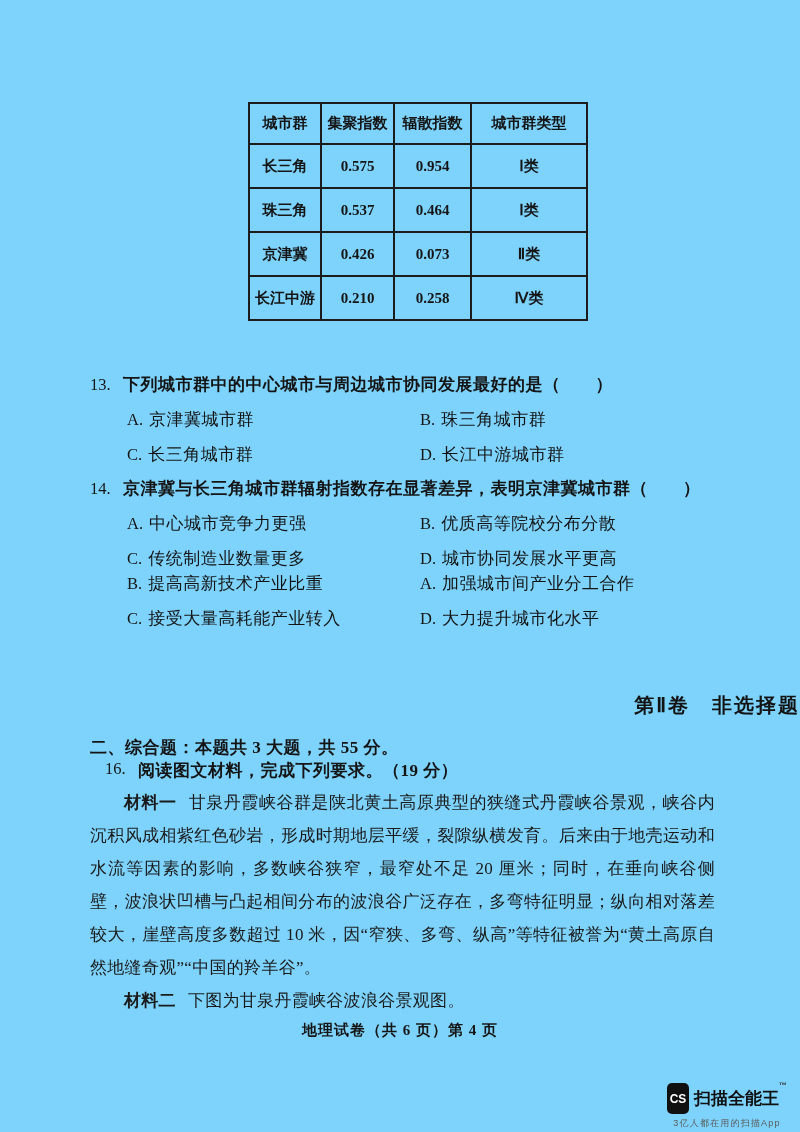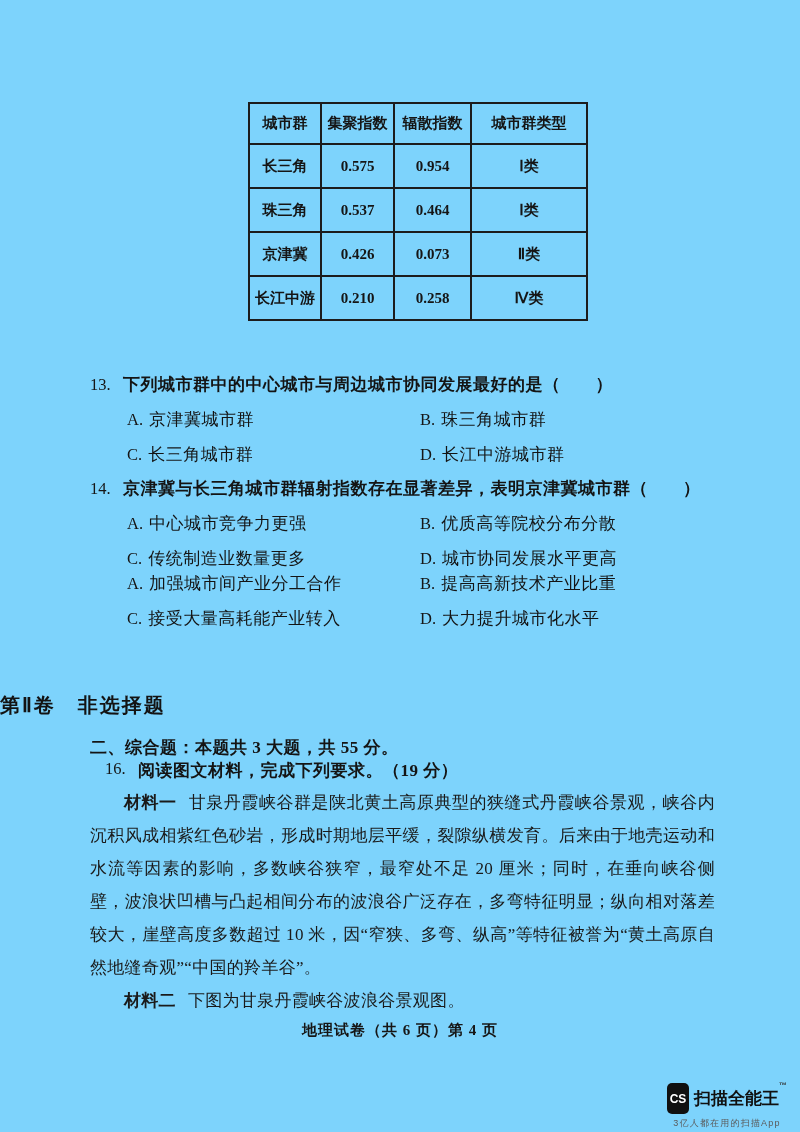--- a/index.html
+++ b/index.html
@@ -46,21 +46,21 @@
     display:grid; grid-template-columns:293px auto;
     line-height:35px;
   }
   .opt { white-space:nowrap; }
   .opt-label { font-weight:400; font-size:16.5px; margin-right:6px; color:#161616; }
   .opt-text { font-weight:400; letter-spacing:.5px; color:#141414; }
 
   
   .section-title {
     position:absolute; top:692px; left:0; width:100%;
-    text-align:left;
+    text-align:right;
     font-size:20px; font-weight:700; letter-spacing:2px; color:#131313;
   }
   .sec-intro {
     position:absolute; left:90px; top:728px;
     font-size:17px; font-weight:700; letter-spacing:.5px; color:#141414;margin-top:8px;
   }
   .q16-heading {
     position:absolute; left:90px; top:759px;
     font-size:17px; display:flex;margin-left:15px;
   }
@@ -166,22 +166,22 @@
     <div class="q-opts">
       <span class="opt"><span class="opt-label">A.</span><span class="opt-text">中心城市竞争力更强</span></span>
       <span class="opt"><span class="opt-label">B.</span><span class="opt-text">优质高等院校分布分散</span></span>
       <span class="opt"><span class="opt-label">C.</span><span class="opt-text">传统制造业数量更多</span></span>
       <span class="opt"><span class="opt-label">D.</span><span class="opt-text">城市协同发展水平更高</span></span>
     </div>
   </div>
 
   <div class="q-block" id="q15">
     <div class="q-opts">
+      <span class="opt"><span class="opt-label">B.</span><span class="opt-text">提高高新技术产业比重</span></span>
       <span class="opt"><span class="opt-label">A.</span><span class="opt-text">加强城市间产业分工合作</span></span>
-      <span class="opt"><span class="opt-label">B.</span><span class="opt-text">提高高新技术产业比重</span></span>
       <span class="opt"><span class="opt-label">C.</span><span class="opt-text">接受大量高耗能产业转入</span></span>
       <span class="opt"><span class="opt-label">D.</span><span class="opt-text">大力提升城市化水平</span></span>
     </div>
   </div>
 
   <div class="section-title">第Ⅱ卷　非选择题</div>
   <div class="sec-intro">二、综合题：本题共 3 大题，共 55 分。</div>
 
   <div class="q16-heading">
     <span class="q-num">16.</span>

